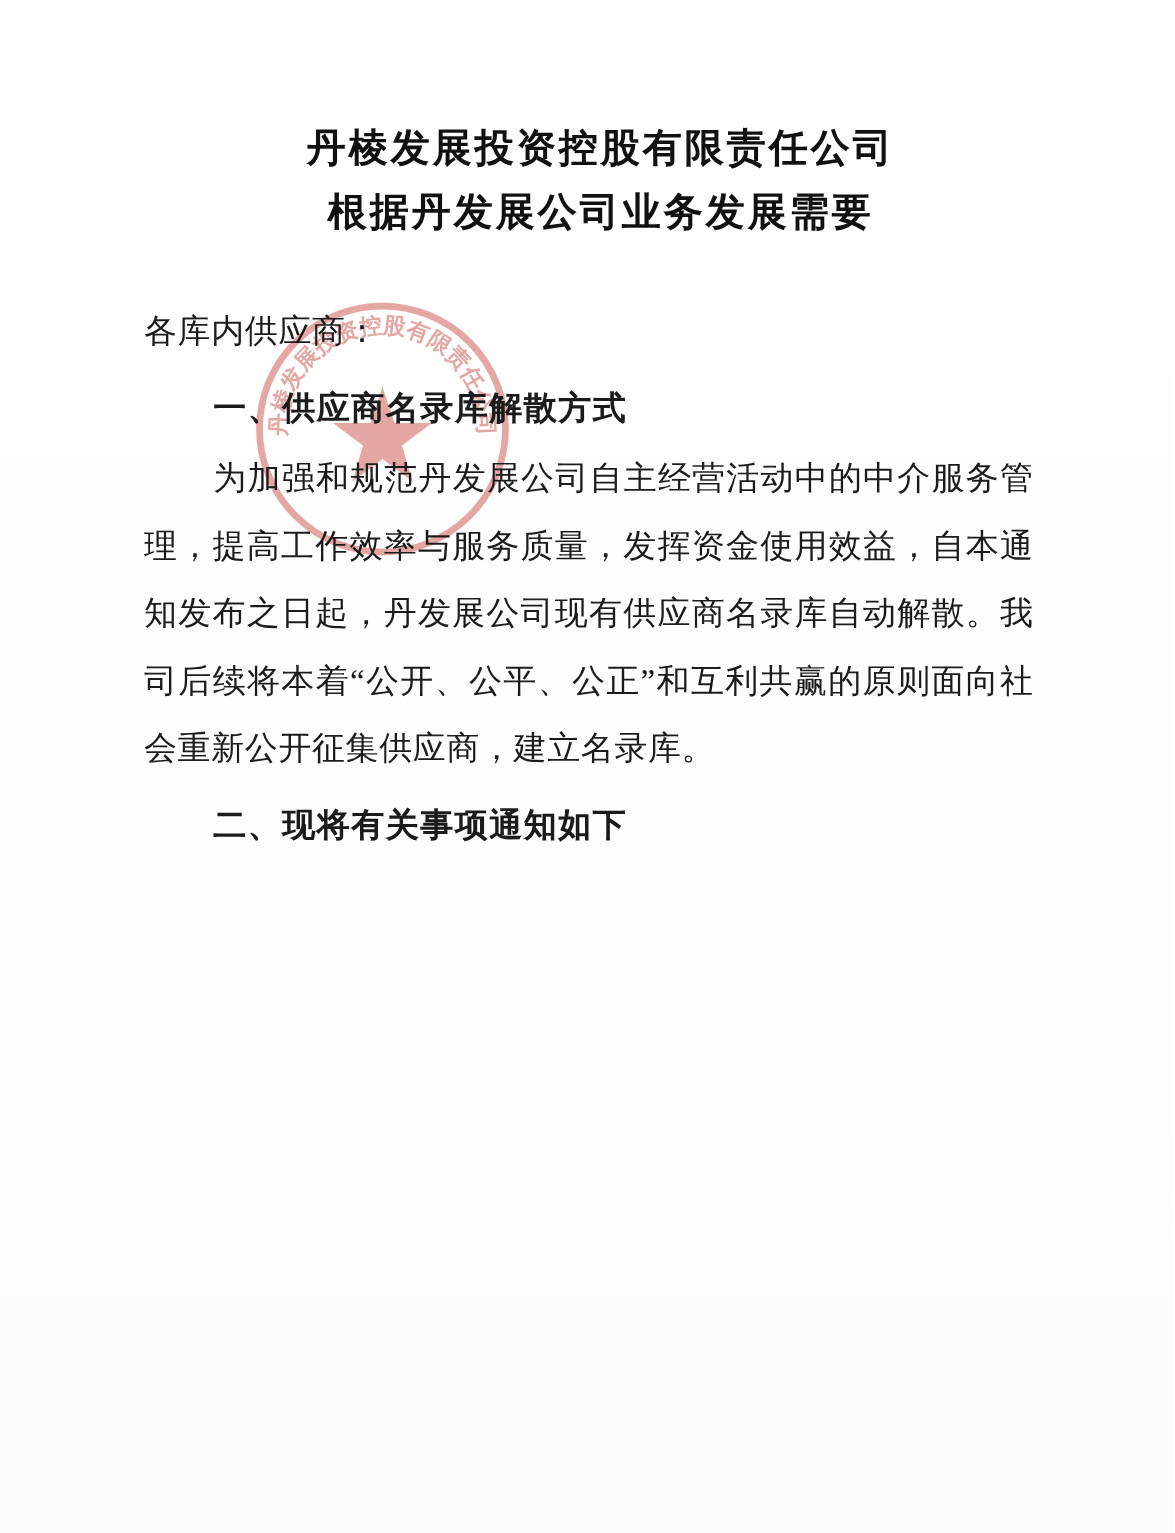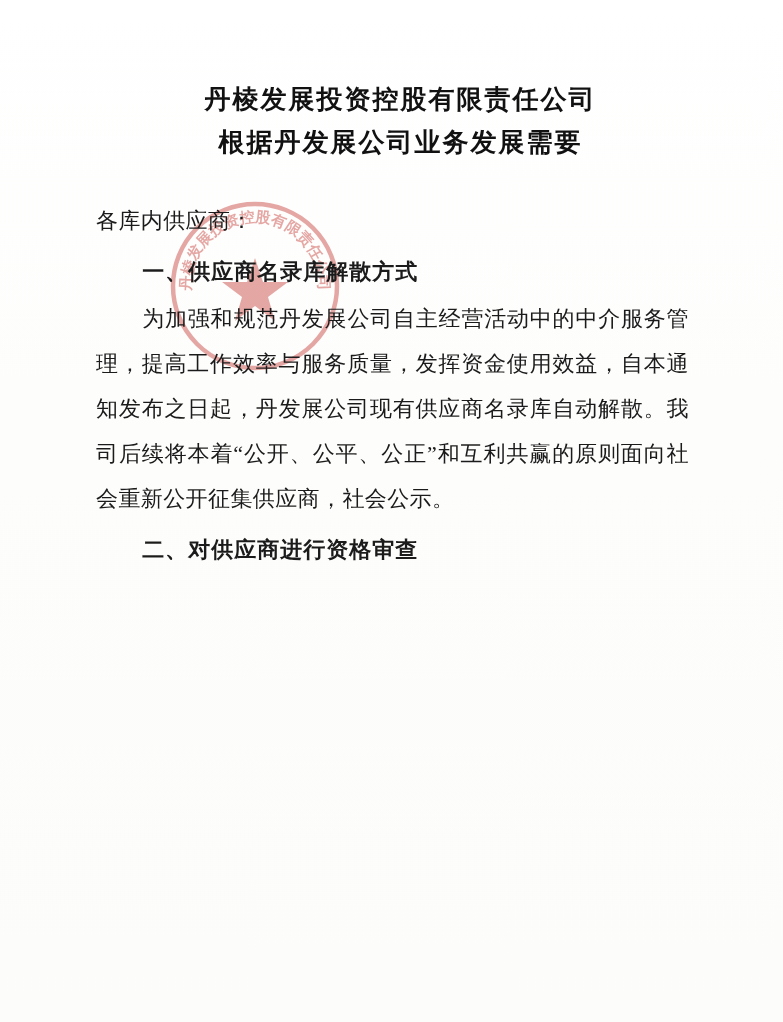--- a/index.html
+++ b/index.html
@@ -128,19 +128,19 @@
 
     <div class="title-block">
       <div class="title-line">丹棱发展投资控股有限责任公司</div>
       <div class="title-line">根据丹发展公司业务发展需要</div>
     </div>
 
     <div class="content">
       <p class="salutation">各库内供应商：</p>
 
       <p class="section-head">一、供应商名录库解散方式</p>
-      <p class="indent">为加强和规范丹发展公司自主经营活动中的中介服务管理，提高工作效率与服务质量，发挥资金使用效益，自本通知发布之日起，丹发展公司现有供应商名录库自动解散。我司后续将本着“公开、公平、公正”和互利共赢的原则面向社会重新公开征集供应商，社会公示。</p>
+      <p class="indent">为加强和规范丹发展公司自主经营活动中的中介服务管理，提高工作效率与服务质量，发挥资金使用效益，自本通知发布之日起，丹发展公司现有供应商名录库自动解散。我司后续将本着“公开、公平、公正”和互利共赢的原则面向社会重新公开征集供应商，建立名录库。</p>
 
-      <p class="section-head">二、对供应商进行资格审查</p>
+      <p class="section-head">二、现将有关事项通知如下</p>
     </div>
 
   </div>
 </div>
 
 </body></html>

